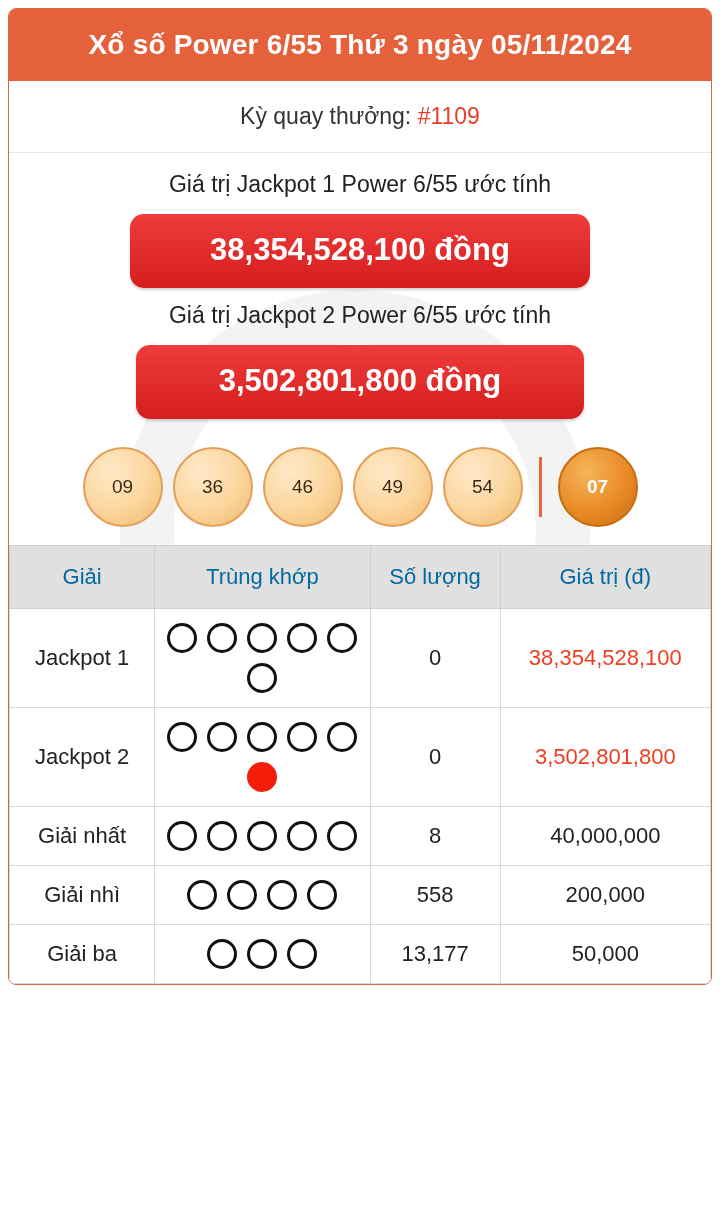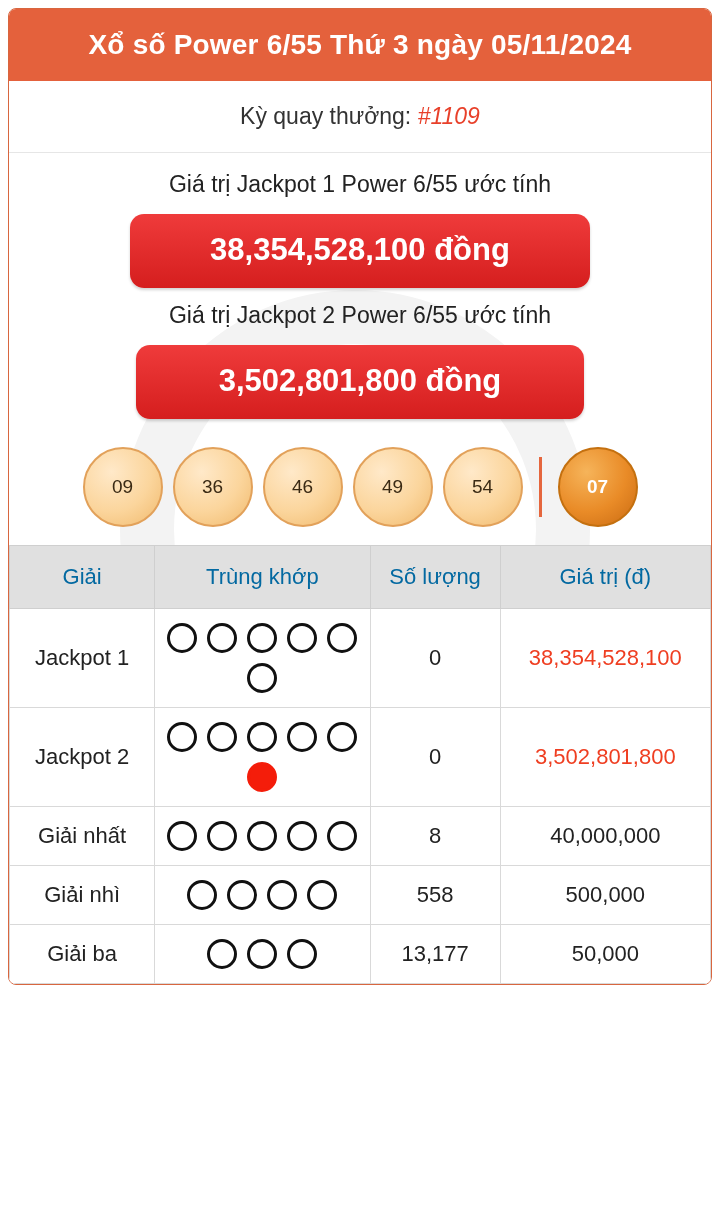--- a/index.html
+++ b/index.html
@@ -44,21 +44,21 @@
     letter-spacing: .2px;
   }
   .draw-line {
     text-align: center;
     font-size: 23px;
     color: #333333;
     padding: 22px 10px 22px 10px;
     border-bottom: 1px solid #e6e6e6;
     background: rgba(255,255,255,0.0);
   }
-  .draw-line .draw-id { color: #e8402a; font-style: italic; }
+  .draw-line .draw-id { color: #e8402a; }
   .jackpot-block { padding: 18px 10px 4px 10px; text-align: center; }
   .jackpot-label {
     font-size: 23px;
     color: #222222;
     margin-bottom: 16px;
   }
   .jackpot-pill {
     display: block;
     margin: 0 auto 14px auto;
     width: 460px;
@@ -233,21 +233,21 @@
             <td class="prize-name">Giải nhì</td>
             <td class="match">
               <div class="circ-row">
                 <div class="circ"></div>
                 <div class="circ"></div>
                 <div class="circ"></div>
                 <div class="circ"></div>
               </div>
             </td>
             <td class="qty">558</td>
-            <td class="value">500,000</td>
+            <td class="value">200,000</td>
           </tr>
           <tr>
             <td class="prize-name">Giải ba</td>
             <td class="match">
               <div class="circ-row">
                 <div class="circ"></div>
                 <div class="circ"></div>
                 <div class="circ"></div>
               </div>
             </td>

